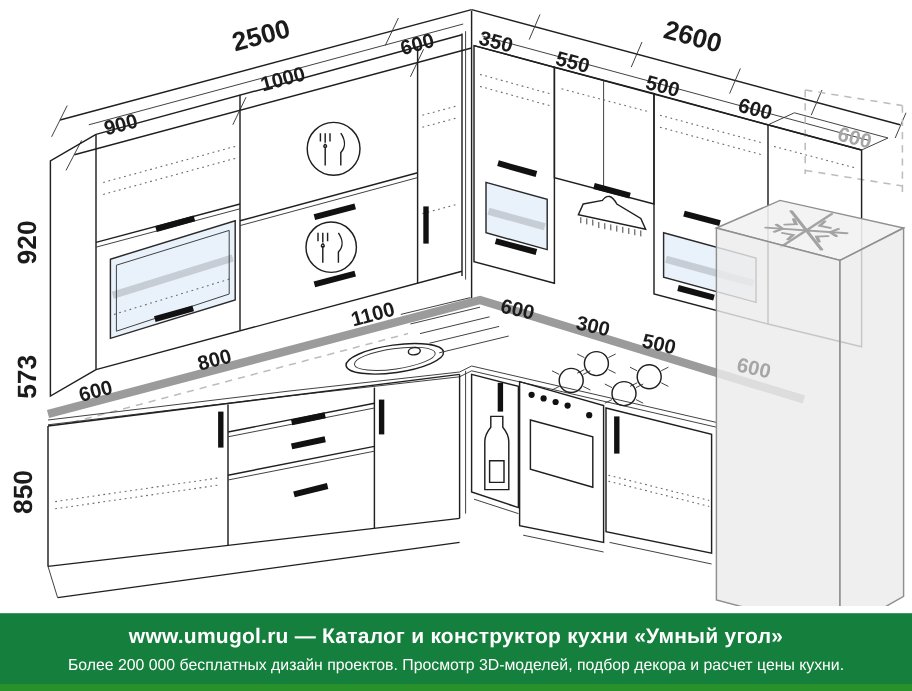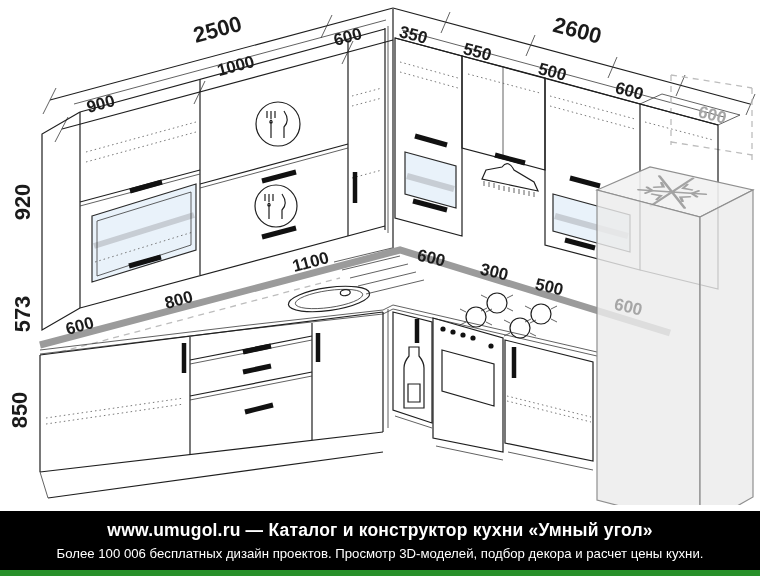--- a/index.html
+++ b/index.html
@@ -289,18 +289,18 @@
         <text transform="translate(311,263) rotate(-15)" class="dim">1100</text>
         <text transform="translate(179,301) rotate(-15)" class="dim">800</text>
         <text transform="translate(80,327) rotate(-15)" class="dim">600</text>
         <text transform="translate(431,259) rotate(13)" class="dim">600</text>
         <text transform="translate(494,273) rotate(13)" class="dim">300</text>
         <text transform="translate(549,288) rotate(13)" class="dim">500</text>
         <text transform="translate(628,308) rotate(13)" class="dim muted">600</text>
       </g>
     </svg>
 
-  <div class="footer" style="background: #000000; color: rgb(255, 255, 255);">
+  <div class="footer" style="background: #15803d; color: rgb(255, 255, 255);">
     <div class="footer-line1">www.umugol.ru — Каталог и конструктор кухни «Умный угол»</div>
-    <div class="footer-line2">Более 100 006 бесплатных дизайн проектов. Просмотр 3D-моделей, подбор декора и расчет цены кухни.</div>
+    <div class="footer-line2">Более 200 000 бесплатных дизайн проектов. Просмотр 3D-моделей, подбор декора и расчет цены кухни.</div>
     <div class="footer-strip" style="background: rgb(40, 145, 42);"></div>
   </div>
 </div>
 
 </body></html>

